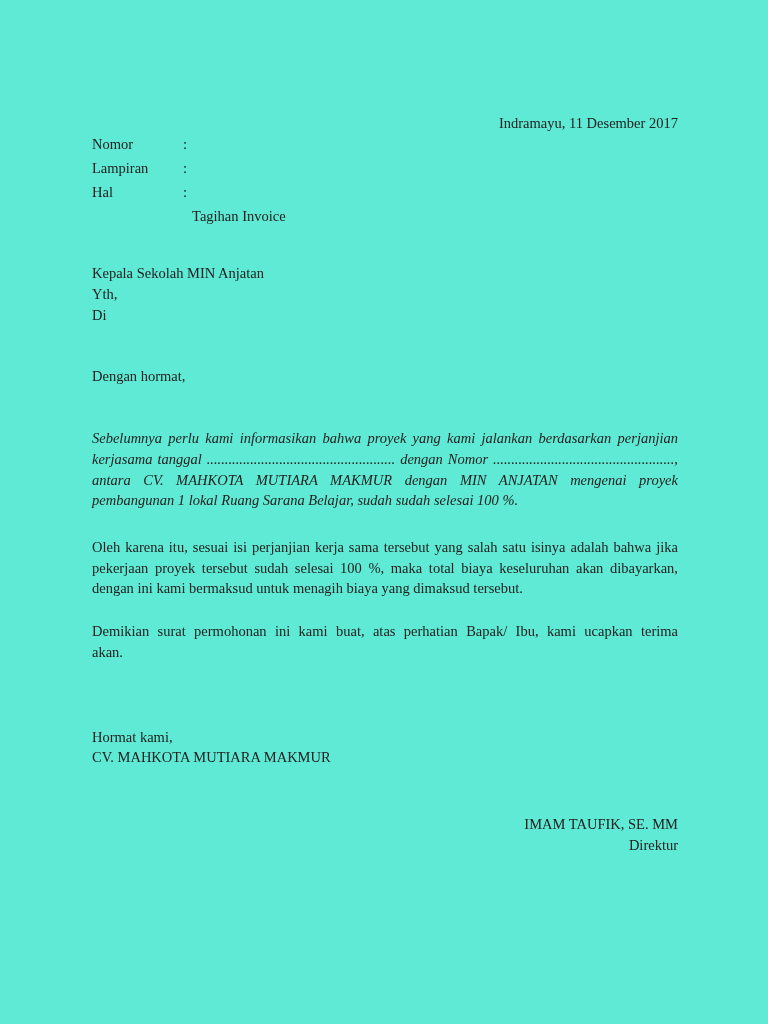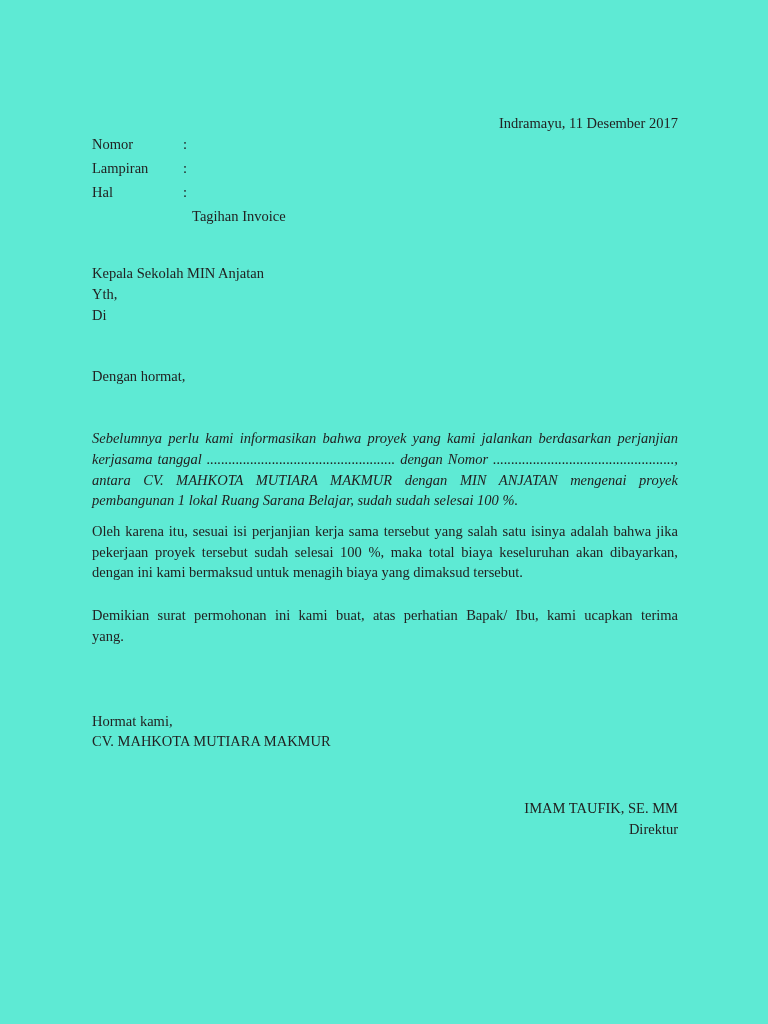--- a/index.html
+++ b/index.html
@@ -42,21 +42,21 @@
     margin-left: 5px;
     margin-top: 24px;
   }
   .recipient {
     margin-top: 37px;
   }
   .salutation {
     margin-top: 40px;
   }
   .para-1 { margin-top: 42px; font-style: italic; }
-  .para-2 { margin-top: 10px; }
+  .para-2 { margin-top: 26px; }
   .para-3 { margin-top: 22px; }
   .jline {
     text-align: justify;
     text-align-last: justify;
     white-space: normal;
   }
   .jlast {
     text-align: justify;
     text-align-last: left;
   }
@@ -110,21 +110,21 @@
     </div>
 
     <div class="para-2">
       <div class="jline">Oleh karena itu, sesuai isi perjanjian kerja sama tersebut yang salah satu isinya adalah bahwa jika</div>
       <div class="jline">pekerjaan proyek tersebut sudah selesai 100 %, maka total biaya keseluruhan akan dibayarkan,</div>
       <div class="jlast">dengan ini kami bermaksud untuk menagih biaya yang dimaksud tersebut.</div>
     </div>
 
     <div class="para-3">
       <div class="jline">Demikian surat permohonan ini kami buat, atas perhatian Bapak/ Ibu, kami ucapkan terima</div>
-      <div class="jlast">yang.</div>
+      <div class="jlast">akan.</div>
     </div>
 
     <div class="closing">
       <div>Hormat kami,</div>
       <div>CV. MAHKOTA MUTIARA MAKMUR</div>
     </div>
 
     <div class="signature">
       <div>IMAM TAUFIK, SE. MM</div>
       <div>Direktur</div>

